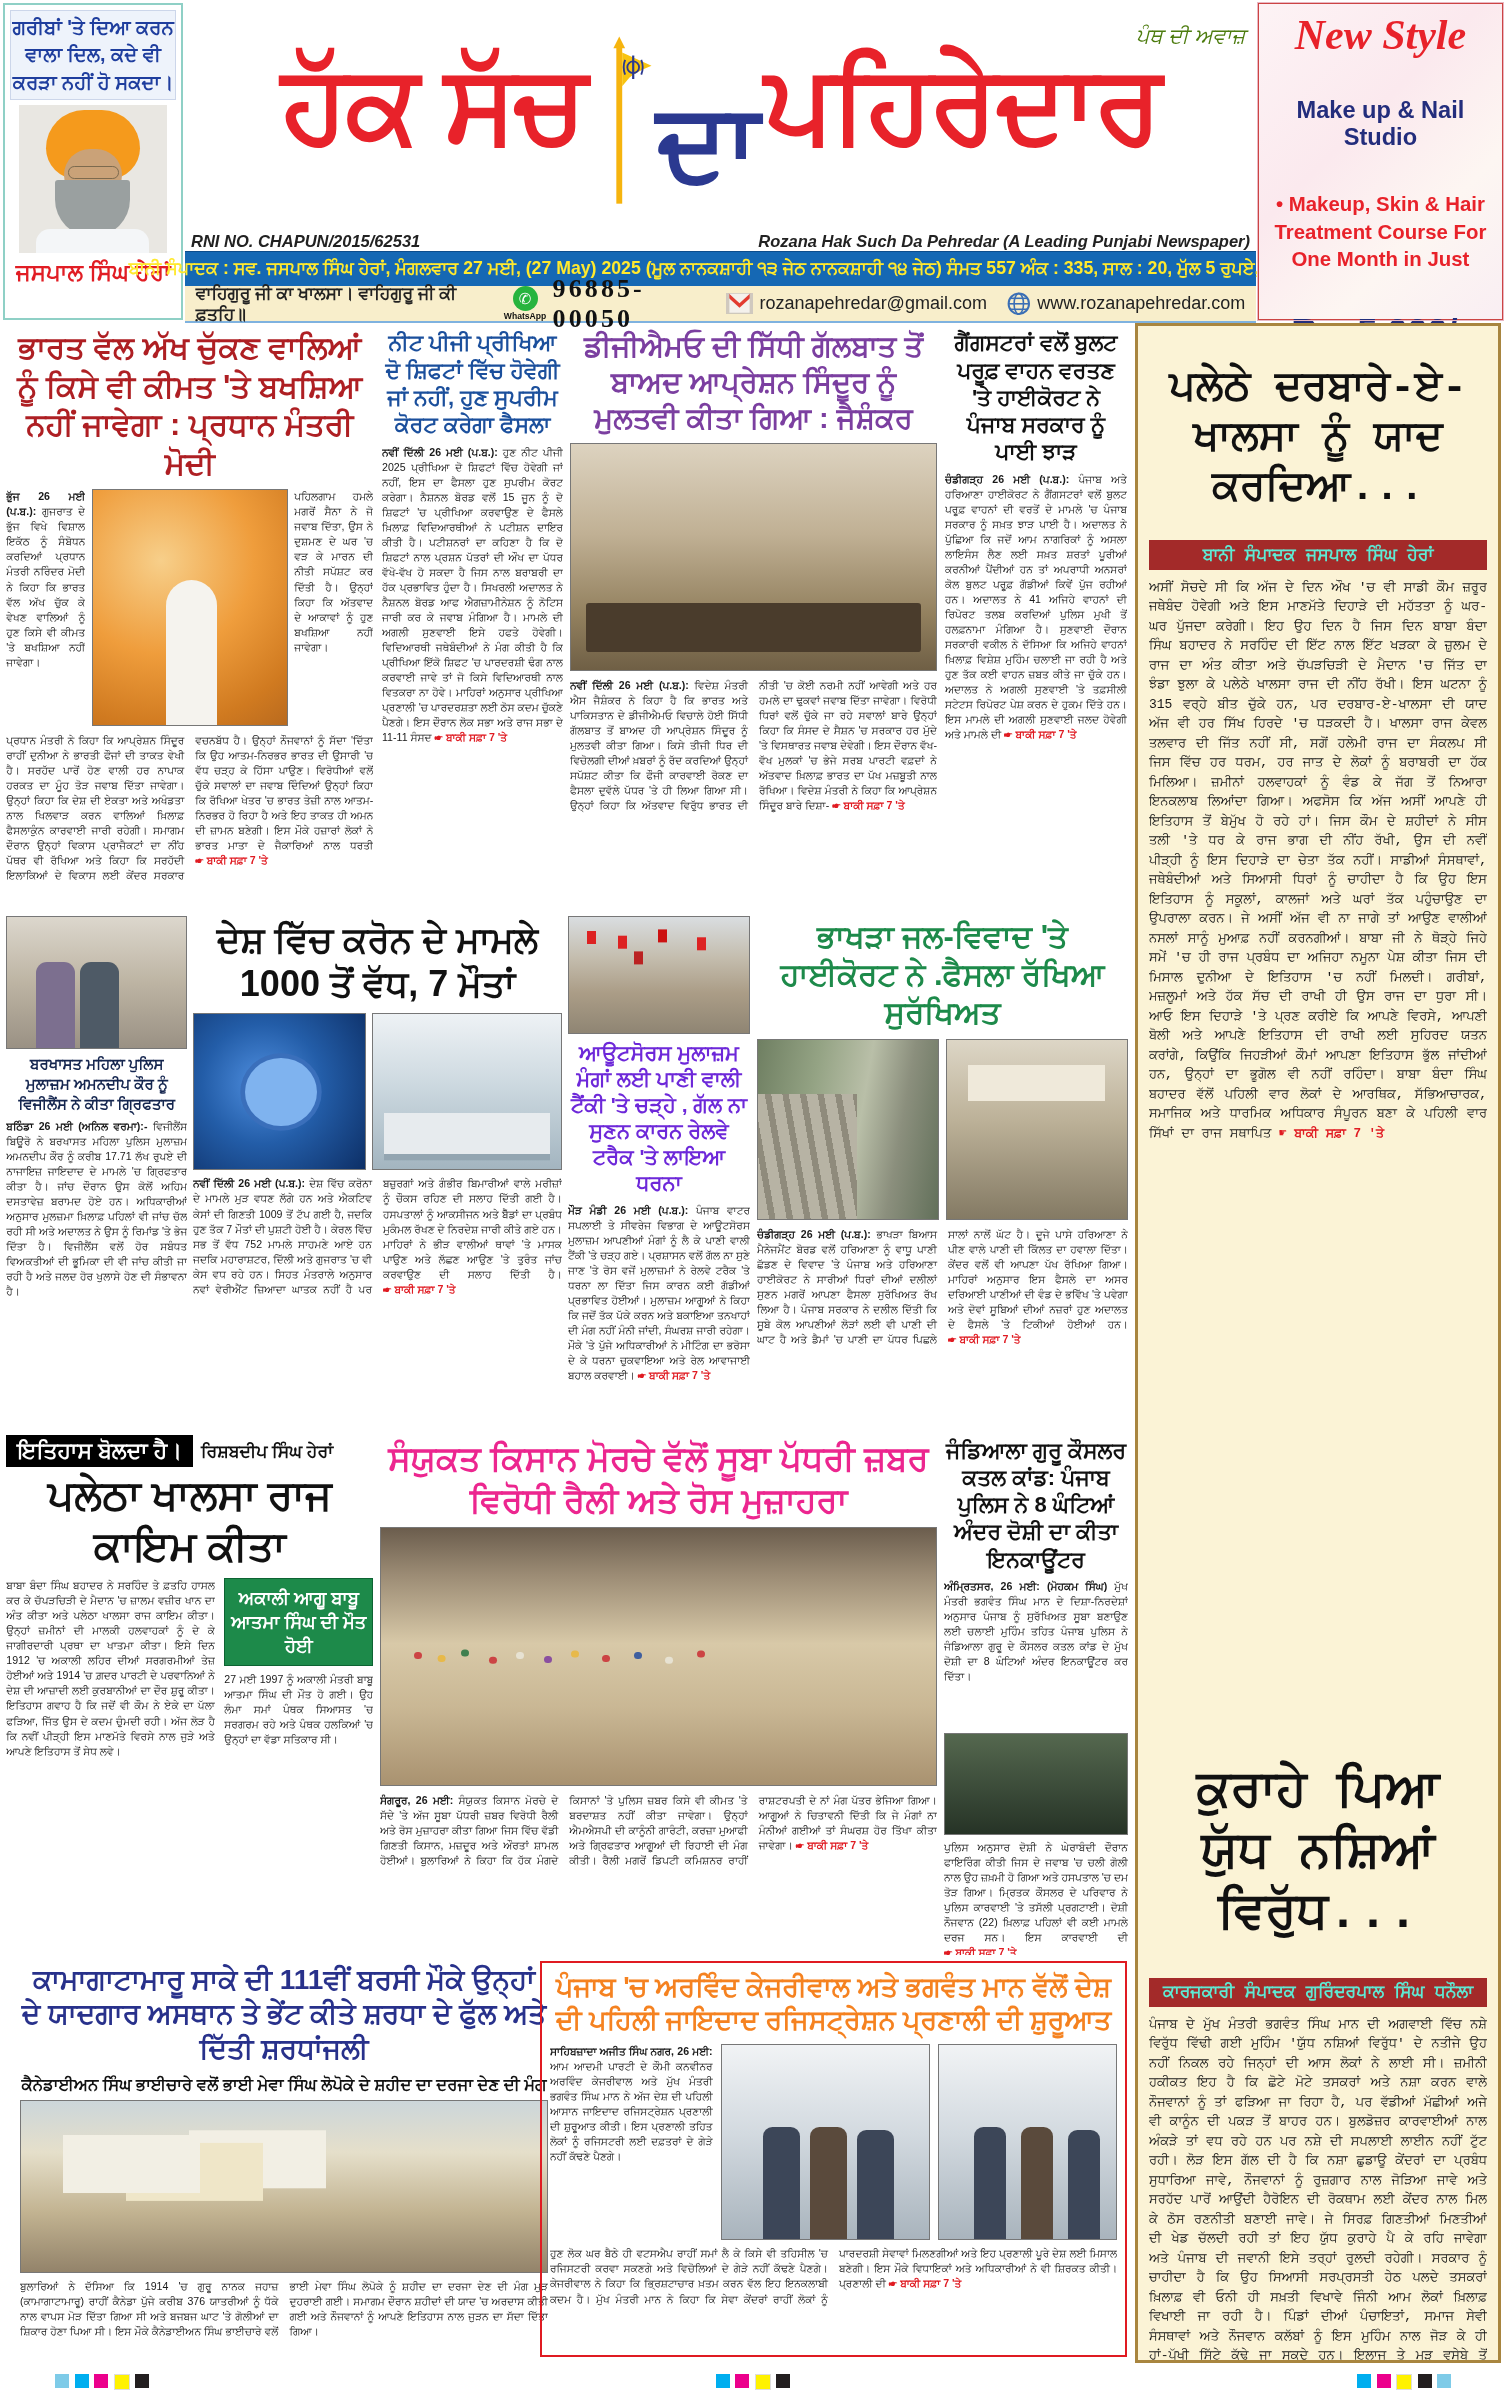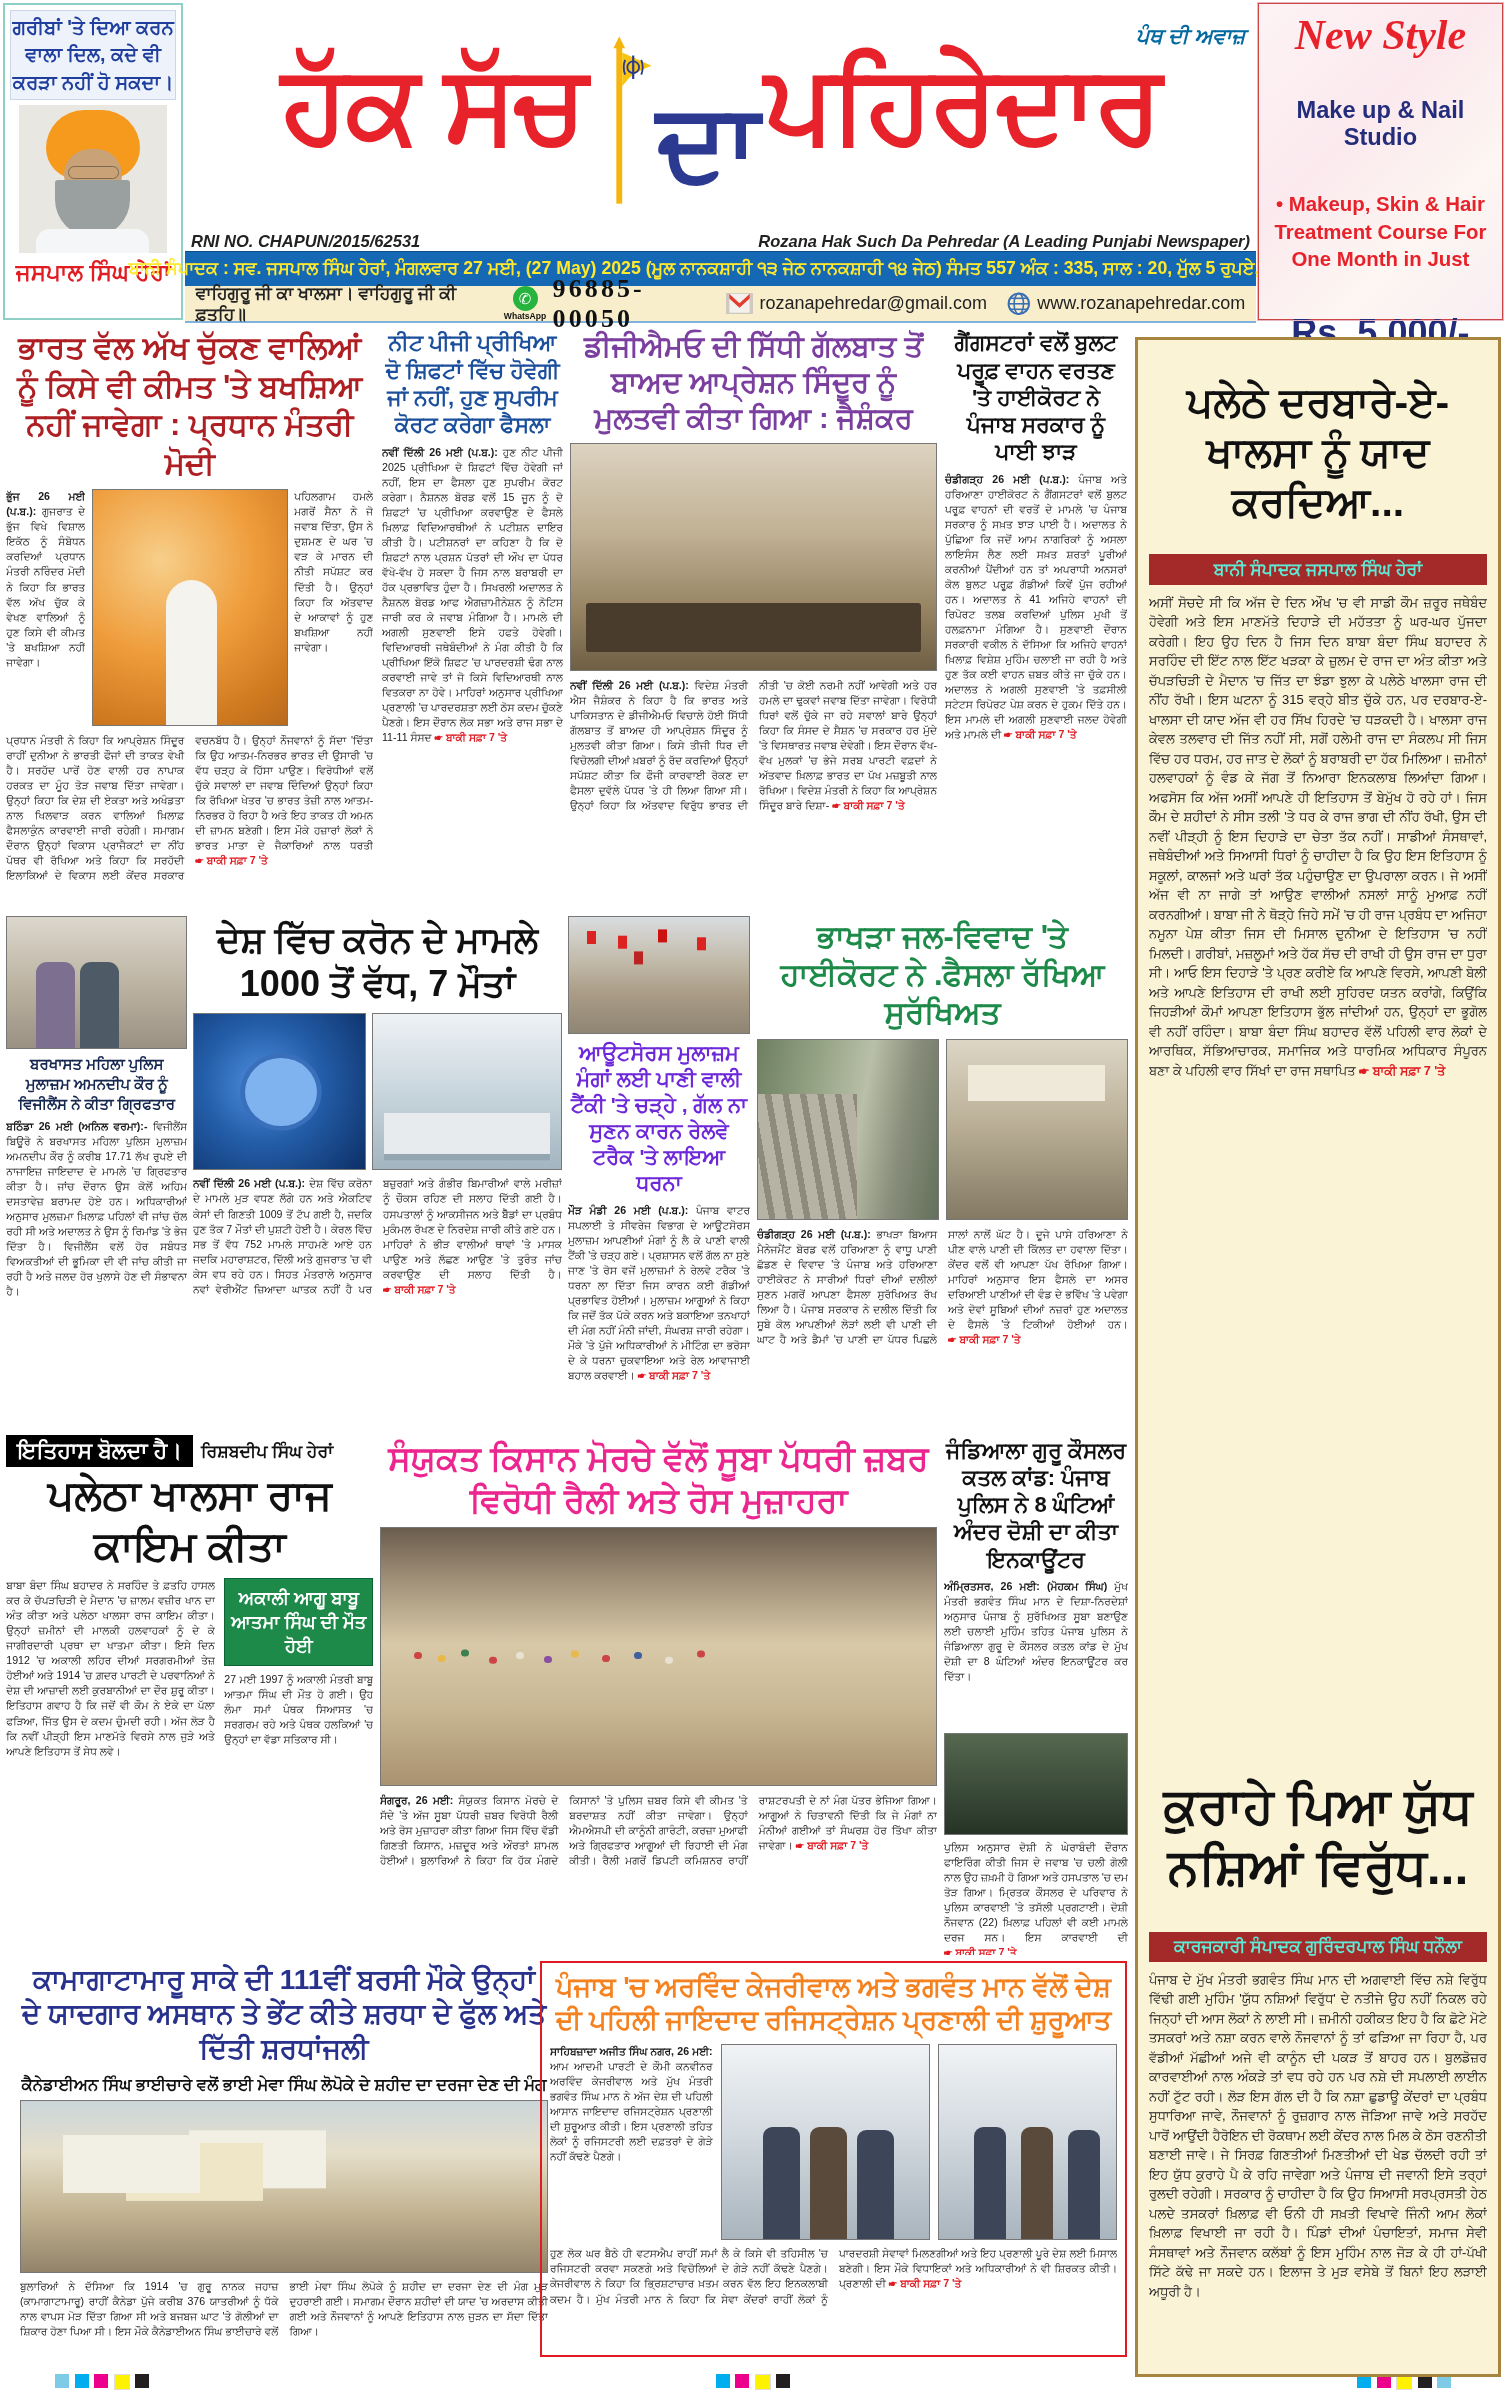--- a/index.html
+++ b/index.html
@@ -17,21 +17,21 @@
   .glasses{position:absolute;left:49px;top:61px;width:49px;height:11px;border:1.6px solid #7c6a4e;border-radius:6.3px;background:transparent;}
   .beard{position:absolute;left:36px;top:75px;width:75px;height:57px;background:#9aa0a0;border-radius:3.1px 3.1px 38px 38px;}
   .shirt{position:absolute;left:17.3px;bottom:0;width:113px;height:23.6px;background:#f4f6f8;border-radius:14px 14px 0 0;}
   .founder-name{color:#e11d24;font-weight:bold;font-size:23px;margin:6.3px 0 1.6px;white-space:nowrap;}
   .head-center{flex:1;display:flex;flex-direction:column;min-width:0;}
   .masthead{position:relative;height:231px;}
   .mast-title{position:absolute;left:0;right:0;top:31px;display:flex;justify-content:center;align-items:flex-start;gap:7.9px;}
   .t-red{color:#e8222a;font-weight:bold;font-size:108px;line-height:1.35;letter-spacing:-2.4px;white-space:nowrap;}
   .t-blue{color:#2b3990;font-weight:bold;font-size:108px;line-height:1.35;letter-spacing:-2.4px;align-self:flex-end;}
   .flag-wrap{width:66px;height:184px;margin:0 -4.7px;flex:0 0 auto;}
-  .tagline{position:absolute;right:11px;top:23.6px;color:#0369a1;font-weight:bold;font-style:italic;font-size:21px;}
+  .tagline{position:absolute;right:11px;top:23.6px;color:#4d7c0f;font-weight:normal;font-style:italic;font-size:21px;}
   .rni-row{display:flex;justify-content:space-between;align-items:flex-end;height:25px;
            font-style:italic;font-weight:bold;font-size:16.5px;color:#222;padding:0 6.3px;}
   .date-bar{background:#1568b4;height:35px;display:flex;align-items:center;justify-content:center;
             border-top:1.6px solid #0d4d8c;}
   .date-bar span{color:#ffe92e;font-weight:bold;font-size:17.7px;white-space:nowrap;}
   .greet-bar{background:#f8eecb;height:35px;display:flex;align-items:center;gap:20.4px;padding:0 11px;
              border-bottom:2.4px solid #7fb2df;}
   .greet{font-weight:bold;font-size:17.3px;color:#222;}
   .hitem{display:flex;align-items:center;gap:6.3px;}
   .wa-icon{width:25px;height:25px;border-radius:50%;background:#27b43e;color:#fff;display:flex;
@@ -236,21 +236,21 @@
     </article>
 
     <article class="art" style="left:945px;top:4.7px;width:182px;height:584px;">
       <h2 class="hl" style="font-size:22px;color:#111;">ਗੈਂਗਸਟਰਾਂ ਵਲੋਂ ਬੁਲਟ ਪਰੂਫ਼ ਵਾਹਨ ਵਰਤਣ 'ਤੇ ਹਾਈਕੋਰਟ ਨੇ ਪੰਜਾਬ ਸਰਕਾਰ ਨੂੰ ਪਾਈ ਝਾੜ</h2>
       <div class="body" style="height:440px;">
         <span class="dl">ਚੰਡੀਗੜ੍ਹ 26 ਮਈ (ਪ.ਬ.):</span> <span>ਪੰਜਾਬ ਅਤੇ ਹਰਿਆਣਾ ਹਾਈਕੋਰਟ ਨੇ ਗੈਂਗਸਟਰਾਂ ਵਲੋਂ ਬੁਲਟ ਪਰੂਫ਼ ਵਾਹਨਾਂ ਦੀ ਵਰਤੋਂ ਦੇ ਮਾਮਲੇ 'ਚ ਪੰਜਾਬ ਸਰਕਾਰ ਨੂੰ ਸਖ਼ਤ ਝਾੜ ਪਾਈ ਹੈ। ਅਦਾਲਤ ਨੇ ਪੁੱਛਿਆ ਕਿ ਜਦੋਂ ਆਮ ਨਾਗਰਿਕਾਂ ਨੂੰ ਅਸਲਾ ਲਾਇਸੰਸ ਲੈਣ ਲਈ ਸਖ਼ਤ ਸ਼ਰਤਾਂ ਪੂਰੀਆਂ ਕਰਨੀਆਂ ਪੈਂਦੀਆਂ ਹਨ ਤਾਂ ਅਪਰਾਧੀ ਅਨਸਰਾਂ ਕੋਲ ਬੁਲਟ ਪਰੂਫ਼ ਗੱਡੀਆਂ ਕਿਵੇਂ ਪੁੱਜ ਰਹੀਆਂ ਹਨ। ਅਦਾਲਤ ਨੇ 41 ਅਜਿਹੇ ਵਾਹਨਾਂ ਦੀ ਰਿਪੋਰਟ ਤਲਬ ਕਰਦਿਆਂ ਪੁਲਿਸ ਮੁਖੀ ਤੋਂ ਹਲਫ਼ਨਾਮਾ ਮੰਗਿਆ ਹੈ। ਸੁਣਵਾਈ ਦੌਰਾਨ ਸਰਕਾਰੀ ਵਕੀਲ ਨੇ ਦੱਸਿਆ ਕਿ ਅਜਿਹੇ ਵਾਹਨਾਂ ਖ਼ਿਲਾਫ਼ ਵਿਸ਼ੇਸ਼ ਮੁਹਿੰਮ ਚਲਾਈ ਜਾ ਰਹੀ ਹੈ ਅਤੇ ਹੁਣ ਤੱਕ ਕਈ ਵਾਹਨ ਜ਼ਬਤ ਕੀਤੇ ਜਾ ਚੁੱਕੇ ਹਨ। ਅਦਾਲਤ ਨੇ ਅਗਲੀ ਸੁਣਵਾਈ 'ਤੇ ਤਫ਼ਸੀਲੀ ਸਟੇਟਸ ਰਿਪੋਰਟ ਪੇਸ਼ ਕਰਨ ਦੇ ਹੁਕਮ ਦਿੱਤੇ ਹਨ। ਇਸ ਮਾਮਲੇ ਦੀ ਅਗਲੀ ਸੁਣਵਾਈ ਜਲਦ ਹੋਵੇਗੀ ਅਤੇ ਮਾਮਲੇ ਦੀ</span>
         <span class="cont"><span>☛ </span><span>ਬਾਕੀ ਸਫ਼ਾ 7 'ਤੇ</span></span>
       </div>
     </article>
 
-    <aside class="art panel" style="left:1135px;top:14px;width:366px;height:2040px;">
+    <aside class="art panel" style="left:1135px;top:0;width:366px;height:2040px;font-family:Liberation Mono, monospace;">
       <h1 class="ed-hl" style="font-size:41px;">ਪਲੇਠੇ ਦਰਬਾਰੇ-ਏ-ਖਾਲਸਾ ਨੂੰ ਯਾਦ ਕਰਦਿਆ...</h1>
       <div class="ed-byline">ਬਾਨੀ ਸੰਪਾਦਕ ਜਸਪਾਲ ਸਿੰਘ ਹੇਰਾਂ</div>
       <div class="ed-body" style="height:1150px;">
         <span>ਅਸੀਂ ਸੋਚਦੇ ਸੀ ਕਿ ਅੱਜ ਦੇ ਦਿਨ ਔਖ 'ਚ ਵੀ ਸਾਡੀ ਕੌਮ ਜ਼ਰੂਰ ਜਥੇਬੰਦ ਹੋਵੇਗੀ ਅਤੇ ਇਸ ਮਾਣਮੱਤੇ ਦਿਹਾੜੇ ਦੀ ਮਹੱਤਤਾ ਨੂੰ ਘਰ-ਘਰ ਪੁੱਜਦਾ ਕਰੇਗੀ। ਇਹ ਉਹ ਦਿਨ ਹੈ ਜਿਸ ਦਿਨ ਬਾਬਾ ਬੰਦਾ ਸਿੰਘ ਬਹਾਦਰ ਨੇ ਸਰਹਿੰਦ ਦੀ ਇੱਟ ਨਾਲ ਇੱਟ ਖੜਕਾ ਕੇ ਜ਼ੁਲਮ ਦੇ ਰਾਜ ਦਾ ਅੰਤ ਕੀਤਾ ਅਤੇ ਚੱਪੜਚਿੜੀ ਦੇ ਮੈਦਾਨ 'ਚ ਜਿੱਤ ਦਾ ਝੰਡਾ ਝੁਲਾ ਕੇ ਪਲੇਠੇ ਖਾਲਸਾ ਰਾਜ ਦੀ ਨੀਂਹ ਰੱਖੀ। ਇਸ ਘਟਨਾ ਨੂੰ 315 ਵਰ੍ਹੇ ਬੀਤ ਚੁੱਕੇ ਹਨ, ਪਰ ਦਰਬਾਰ-ਏ-ਖਾਲਸਾ ਦੀ ਯਾਦ ਅੱਜ ਵੀ ਹਰ ਸਿੱਖ ਹਿਰਦੇ 'ਚ ਧੜਕਦੀ ਹੈ। ਖਾਲਸਾ ਰਾਜ ਕੇਵਲ ਤਲਵਾਰ ਦੀ ਜਿੱਤ ਨਹੀਂ ਸੀ, ਸਗੋਂ ਹਲੇਮੀ ਰਾਜ ਦਾ ਸੰਕਲਪ ਸੀ ਜਿਸ ਵਿੱਚ ਹਰ ਧਰਮ, ਹਰ ਜਾਤ ਦੇ ਲੋਕਾਂ ਨੂੰ ਬਰਾਬਰੀ ਦਾ ਹੱਕ ਮਿਲਿਆ। ਜ਼ਮੀਨਾਂ ਹਲਵਾਹਕਾਂ ਨੂੰ ਵੰਡ ਕੇ ਜੱਗ ਤੋਂ ਨਿਆਰਾ ਇਨਕਲਾਬ ਲਿਆਂਦਾ ਗਿਆ। ਅਫਸੋਸ ਕਿ ਅੱਜ ਅਸੀਂ ਆਪਣੇ ਹੀ ਇਤਿਹਾਸ ਤੋਂ ਬੇਮੁੱਖ ਹੋ ਰਹੇ ਹਾਂ। ਜਿਸ ਕੌਮ ਦੇ ਸ਼ਹੀਦਾਂ ਨੇ ਸੀਸ ਤਲੀ 'ਤੇ ਧਰ ਕੇ ਰਾਜ ਭਾਗ ਦੀ ਨੀਂਹ ਰੱਖੀ, ਉਸ ਦੀ ਨਵੀਂ ਪੀੜ੍ਹੀ ਨੂੰ ਇਸ ਦਿਹਾੜੇ ਦਾ ਚੇਤਾ ਤੱਕ ਨਹੀਂ। ਸਾਡੀਆਂ ਸੰਸਥਾਵਾਂ, ਜਥੇਬੰਦੀਆਂ ਅਤੇ ਸਿਆਸੀ ਧਿਰਾਂ ਨੂੰ ਚਾਹੀਦਾ ਹੈ ਕਿ ਉਹ ਇਸ ਇਤਿਹਾਸ ਨੂੰ ਸਕੂਲਾਂ, ਕਾਲਜਾਂ ਅਤੇ ਘਰਾਂ ਤੱਕ ਪਹੁੰਚਾਉਣ ਦਾ ਉਪਰਾਲਾ ਕਰਨ। ਜੇ ਅਸੀਂ ਅੱਜ ਵੀ ਨਾ ਜਾਗੇ ਤਾਂ ਆਉਣ ਵਾਲੀਆਂ ਨਸਲਾਂ ਸਾਨੂੰ ਮੁਆਫ਼ ਨਹੀਂ ਕਰਨਗੀਆਂ। ਬਾਬਾ ਜੀ ਨੇ ਥੋੜ੍ਹੇ ਜਿਹੇ ਸਮੇਂ 'ਚ ਹੀ ਰਾਜ ਪ੍ਰਬੰਧ ਦਾ ਅਜਿਹਾ ਨਮੂਨਾ ਪੇਸ਼ ਕੀਤਾ ਜਿਸ ਦੀ ਮਿਸਾਲ ਦੁਨੀਆ ਦੇ ਇਤਿਹਾਸ 'ਚ ਨਹੀਂ ਮਿਲਦੀ। ਗਰੀਬਾਂ, ਮਜ਼ਲੂਮਾਂ ਅਤੇ ਹੱਕ ਸੱਚ ਦੀ ਰਾਖੀ ਹੀ ਉਸ ਰਾਜ ਦਾ ਧੁਰਾ ਸੀ। ਆਓ ਇਸ ਦਿਹਾੜੇ 'ਤੇ ਪ੍ਰਣ ਕਰੀਏ ਕਿ ਆਪਣੇ ਵਿਰਸੇ, ਆਪਣੀ ਬੋਲੀ ਅਤੇ ਆਪਣੇ ਇਤਿਹਾਸ ਦੀ ਰਾਖੀ ਲਈ ਸੁਹਿਰਦ ਯਤਨ ਕਰਾਂਗੇ, ਕਿਉਂਕਿ ਜਿਹੜੀਆਂ ਕੌਮਾਂ ਆਪਣਾ ਇਤਿਹਾਸ ਭੁੱਲ ਜਾਂਦੀਆਂ ਹਨ, ਉਨ੍ਹਾਂ ਦਾ ਭੂਗੋਲ ਵੀ ਨਹੀਂ ਰਹਿੰਦਾ। ਬਾਬਾ ਬੰਦਾ ਸਿੰਘ ਬਹਾਦਰ ਵੱਲੋਂ ਪਹਿਲੀ ਵਾਰ ਲੋਕਾਂ ਦੇ ਆਰਥਿਕ, ਸੱਭਿਆਚਾਰਕ, ਸਮਾਜਿਕ ਅਤੇ ਧਾਰਮਿਕ ਅਧਿਕਾਰ ਸੰਪੂਰਨ ਬਣਾ ਕੇ ਪਹਿਲੀ ਵਾਰ ਸਿੱਖਾਂ ਦਾ ਰਾਜ ਸਥਾਪਿਤ</span>
         <span class="cont" style="font-size:12.6px;"><span>☛ </span><span>ਬਾਕੀ ਸਫ਼ਾ 7 'ਤੇ</span></span>
       </div>
       <h1 class="ed-hl" style="font-size:50px;">ਕੁਰਾਹੇ ਪਿਆ ਯੁੱਧ ਨਸ਼ਿਆਂ ਵਿਰੁੱਧ...</h1>
       <div class="ed-byline">ਕਾਰਜਕਾਰੀ ਸੰਪਾਦਕ ਗੁਰਿੰਦਰਪਾਲ ਸਿੰਘ ਧਨੌਲਾ</div>
       <div class="ed-body" style="height:534px;">ਪੰਜਾਬ ਦੇ ਮੁੱਖ ਮੰਤਰੀ ਭਗਵੰਤ ਸਿੰਘ ਮਾਨ ਦੀ ਅਗਵਾਈ ਵਿੱਚ ਨਸ਼ੇ ਵਿਰੁੱਧ ਵਿੱਢੀ ਗਈ ਮੁਹਿੰਮ 'ਯੁੱਧ ਨਸ਼ਿਆਂ ਵਿਰੁੱਧ' ਦੇ ਨਤੀਜੇ ਉਹ ਨਹੀਂ ਨਿਕਲ ਰਹੇ ਜਿਨ੍ਹਾਂ ਦੀ ਆਸ ਲੋਕਾਂ ਨੇ ਲਾਈ ਸੀ। ਜ਼ਮੀਨੀ ਹਕੀਕਤ ਇਹ ਹੈ ਕਿ ਛੋਟੇ ਮੋਟੇ ਤਸਕਰਾਂ ਅਤੇ ਨਸ਼ਾ ਕਰਨ ਵਾਲੇ ਨੌਜਵਾਨਾਂ ਨੂੰ ਤਾਂ ਫੜਿਆ ਜਾ ਰਿਹਾ ਹੈ, ਪਰ ਵੱਡੀਆਂ ਮੱਛੀਆਂ ਅਜੇ ਵੀ ਕਾਨੂੰਨ ਦੀ ਪਕੜ ਤੋਂ ਬਾਹਰ ਹਨ। ਬੁਲਡੋਜ਼ਰ ਕਾਰਵਾਈਆਂ ਨਾਲ ਅੰਕੜੇ ਤਾਂ ਵਧ ਰਹੇ ਹਨ ਪਰ ਨਸ਼ੇ ਦੀ ਸਪਲਾਈ ਲਾਈਨ ਨਹੀਂ ਟੁੱਟ ਰਹੀ। ਲੋੜ ਇਸ ਗੱਲ ਦੀ ਹੈ ਕਿ ਨਸ਼ਾ ਛੁਡਾਊ ਕੇਂਦਰਾਂ ਦਾ ਪ੍ਰਬੰਧ ਸੁਧਾਰਿਆ ਜਾਵੇ, ਨੌਜਵਾਨਾਂ ਨੂੰ ਰੁਜ਼ਗਾਰ ਨਾਲ ਜੋੜਿਆ ਜਾਵੇ ਅਤੇ ਸਰਹੱਦ ਪਾਰੋਂ ਆਉਂਦੀ ਹੈਰੋਇਨ ਦੀ ਰੋਕਥਾਮ ਲਈ ਕੇਂਦਰ ਨਾਲ ਮਿਲ ਕੇ ਠੋਸ ਰਣਨੀਤੀ ਬਣਾਈ ਜਾਵੇ। ਜੇ ਸਿਰਫ਼ ਗਿਣਤੀਆਂ ਮਿਣਤੀਆਂ ਦੀ ਖੇਡ ਚੱਲਦੀ ਰਹੀ ਤਾਂ ਇਹ ਯੁੱਧ ਕੁਰਾਹੇ ਪੈ ਕੇ ਰਹਿ ਜਾਵੇਗਾ ਅਤੇ ਪੰਜਾਬ ਦੀ ਜਵਾਨੀ ਇਸੇ ਤਰ੍ਹਾਂ ਰੁਲਦੀ ਰਹੇਗੀ। ਸਰਕਾਰ ਨੂੰ ਚਾਹੀਦਾ ਹੈ ਕਿ ਉਹ ਸਿਆਸੀ ਸਰਪ੍ਰਸਤੀ ਹੇਠ ਪਲਦੇ ਤਸਕਰਾਂ ਖ਼ਿਲਾਫ਼ ਵੀ ਓਨੀ ਹੀ ਸਖ਼ਤੀ ਵਿਖਾਵੇ ਜਿੰਨੀ ਆਮ ਲੋਕਾਂ ਖ਼ਿਲਾਫ਼ ਵਿਖਾਈ ਜਾ ਰਹੀ ਹੈ। ਪਿੰਡਾਂ ਦੀਆਂ ਪੰਚਾਇਤਾਂ, ਸਮਾਜ ਸੇਵੀ ਸੰਸਥਾਵਾਂ ਅਤੇ ਨੌਜਵਾਨ ਕਲੱਬਾਂ ਨੂੰ ਇਸ ਮੁਹਿੰਮ ਨਾਲ ਜੋੜ ਕੇ ਹੀ ਹਾਂ-ਪੱਖੀ ਸਿੱਟੇ ਕੱਢੇ ਜਾ ਸਕਦੇ ਹਨ। ਇਲਾਜ ਤੇ ਮੁੜ ਵਸੇਬੇ ਤੋਂ ਬਿਨਾਂ ਇਹ ਲੜਾਈ ਅਧੂਰੀ ਹੈ।</div>
     </aside>

